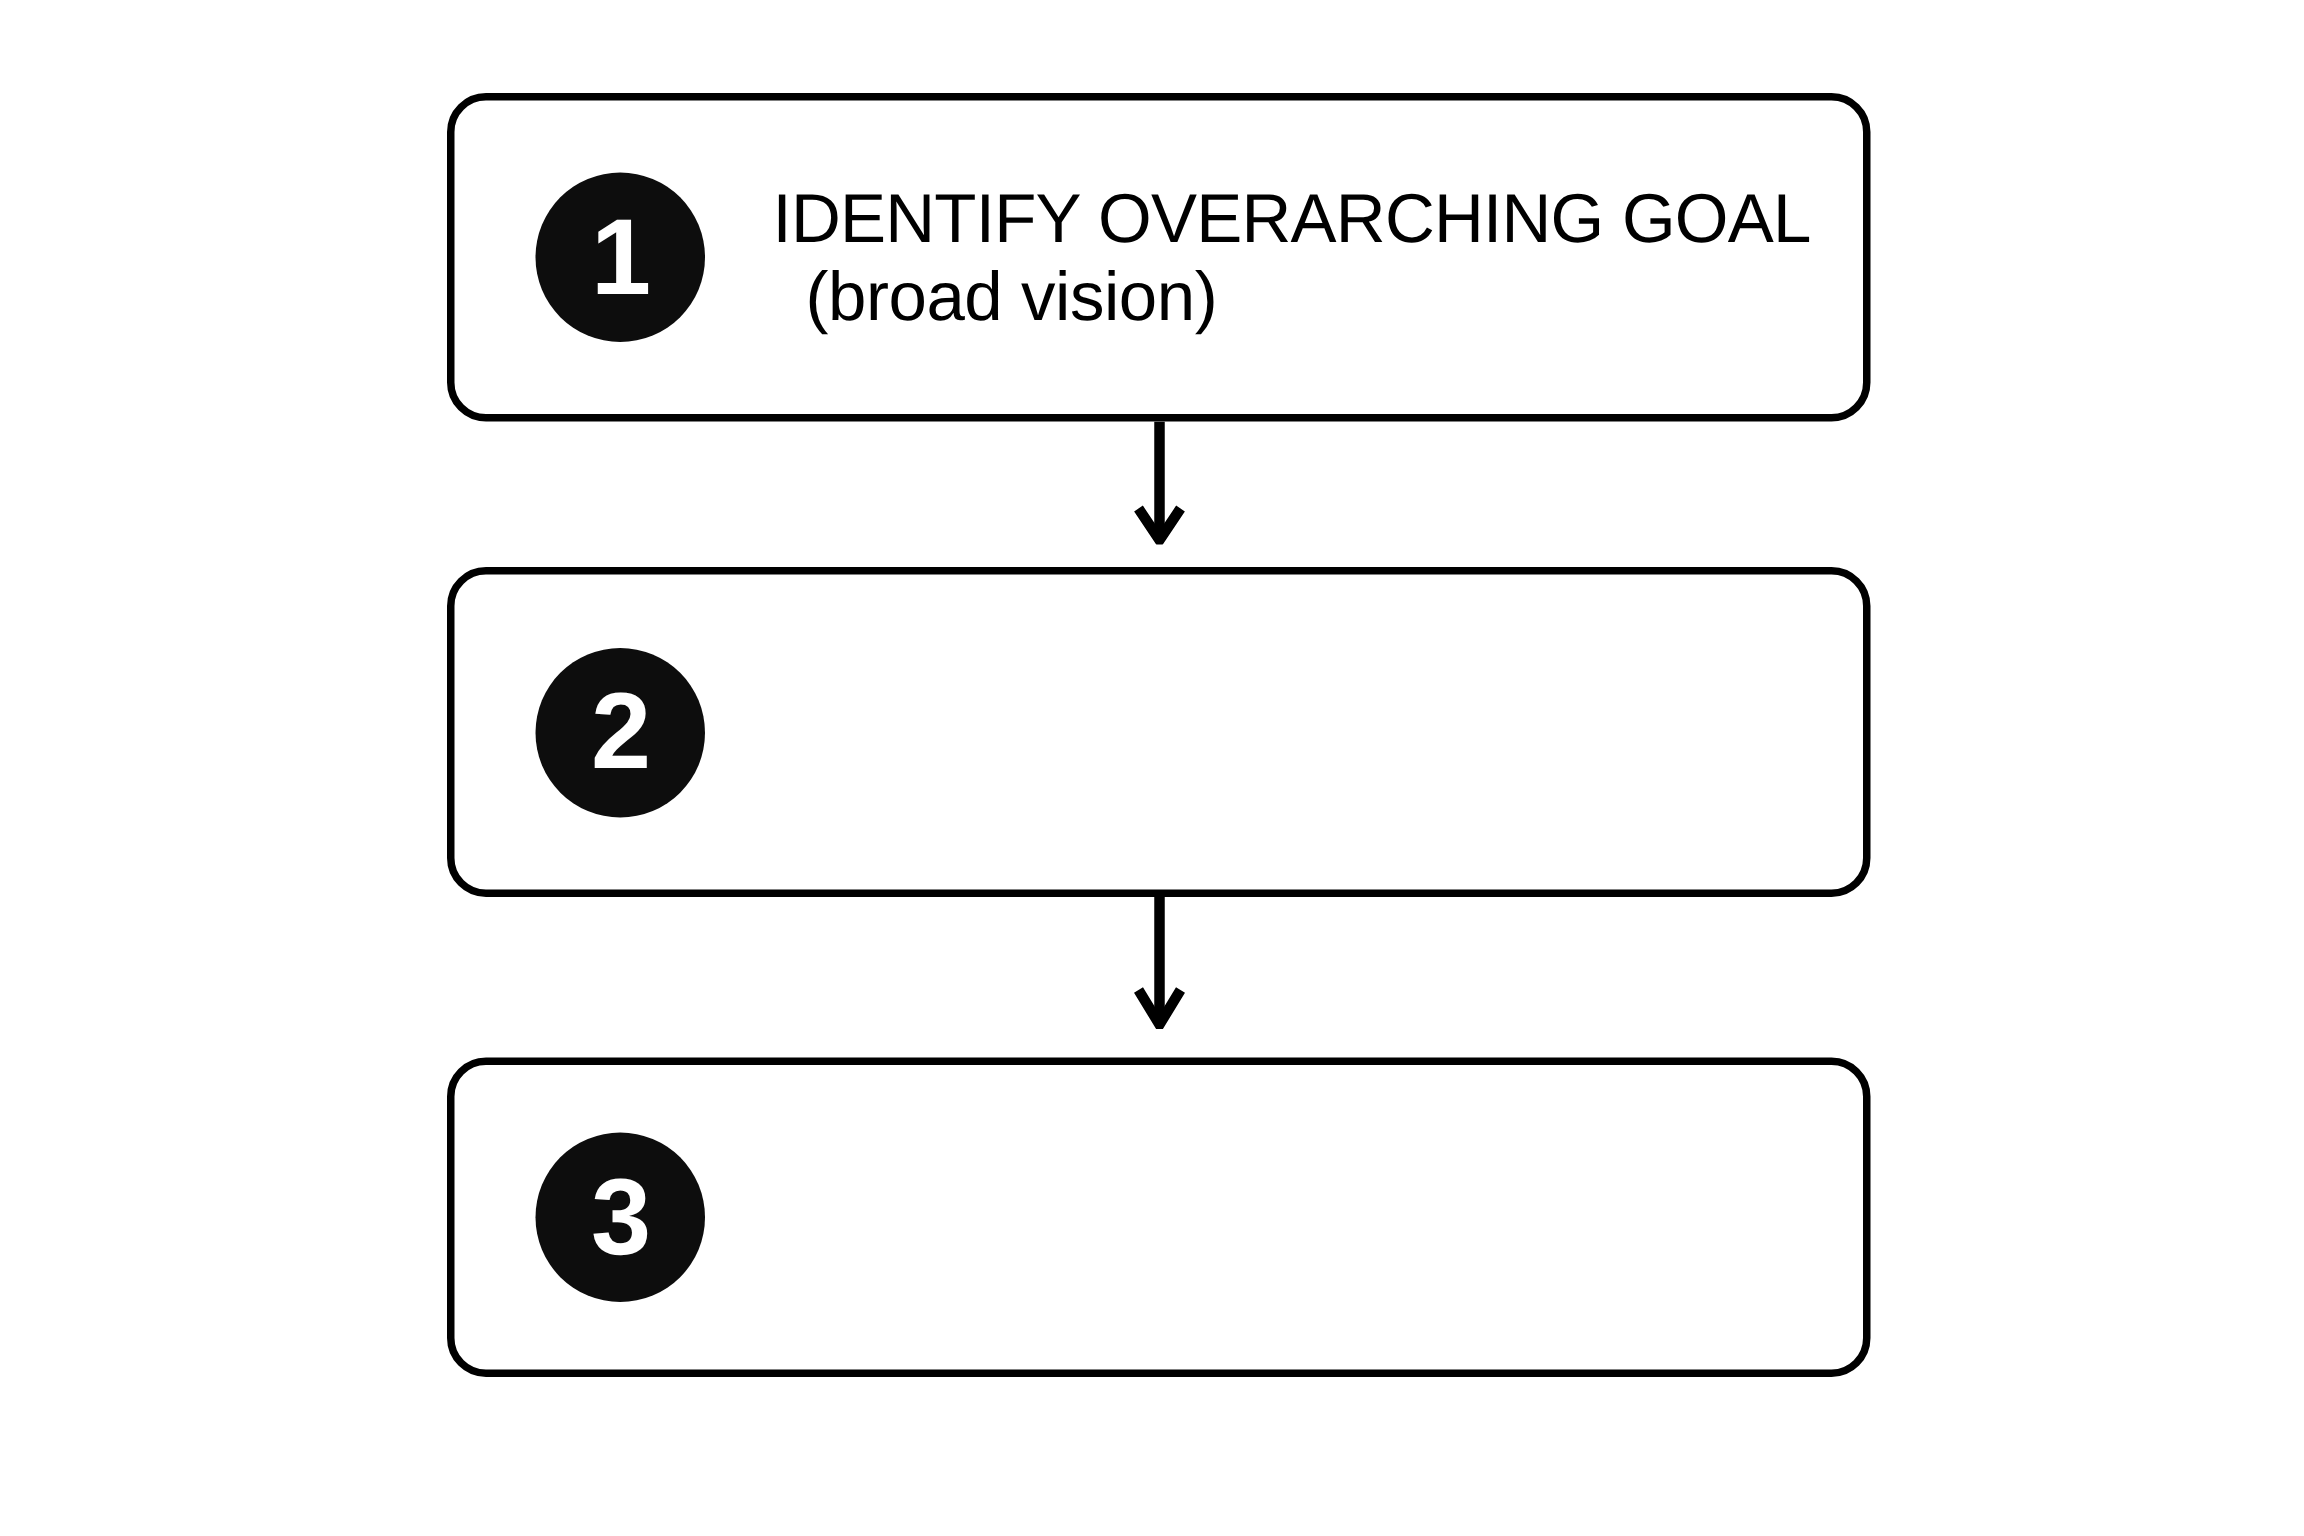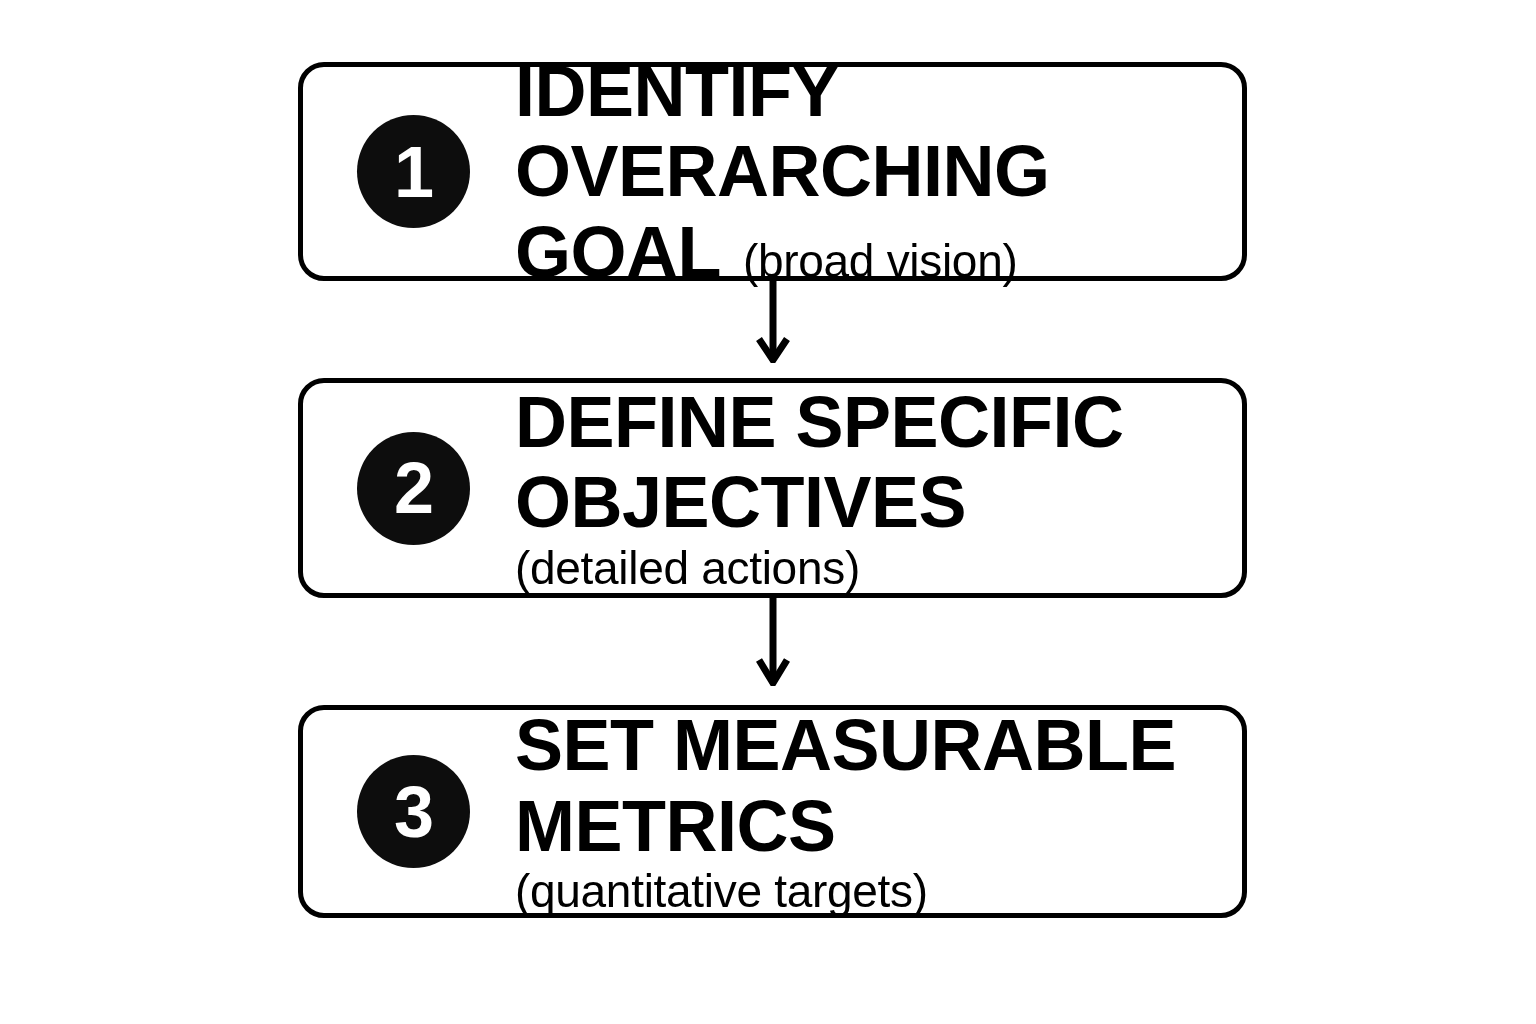--- a/index.html
+++ b/index.html
@@ -60,22 +60,22 @@
   }
 
   
   .step-text {
     flex: 1 1 auto;
     margin-left: 45px;
     padding-right: 24px;
     line-height: 1.12;
   }
   .step-title {
-    font-size: 72px;
-    font-weight: 700;
+    font-size: 46px;
+    font-weight: 400;
     letter-spacing: -0.5px;
     text-transform: uppercase;
     display: inline;
   }
   .step-note {
     font-size: 46px;
     font-weight: 400;
     letter-spacing: -0.3px;
     display: inline;
     white-space: nowrap;
@@ -106,32 +106,26 @@
 
   <div class="arrow a1">
     <svg viewBox="0 0 36 82" preserveAspectRatio="none">
       <line x1="18" y1="0" x2="18" y2="78" stroke="#000000" stroke-width="7"></line>
       <polyline points="4,58 18,79 32,58" fill="none" stroke="#000000" stroke-width="7" stroke-linecap="butt" stroke-linejoin="miter"></polyline>
     </svg>
   </div>
 
   <div class="step-box s2">
     <div class="badge">2</div>
-    <div class="step-text">
-      <span class="step-title">DEFINE SPECIFIC OBJECTIVES</span><span class="note-gap"></span><span class="step-note">(detailed actions)</span>
-    </div>
   </div>
 
   <div class="arrow a2">
     <svg viewBox="0 0 36 88" preserveAspectRatio="none">
       <line x1="18" y1="0" x2="18" y2="84" stroke="#000000" stroke-width="7"></line>
       <polyline points="4,62 18,85 32,62" fill="none" stroke="#000000" stroke-width="7" stroke-linecap="butt" stroke-linejoin="miter"></polyline>
     </svg>
   </div>
 
   <div class="step-box s3">
     <div class="badge">3</div>
-    <div class="step-text">
-      <span class="step-title">SET MEASURABLE METRICS</span><span class="note-gap"></span><span class="step-note">(quantitative targets)</span>
-    </div>
   </div>
 
 </div>
 
 </body></html>

